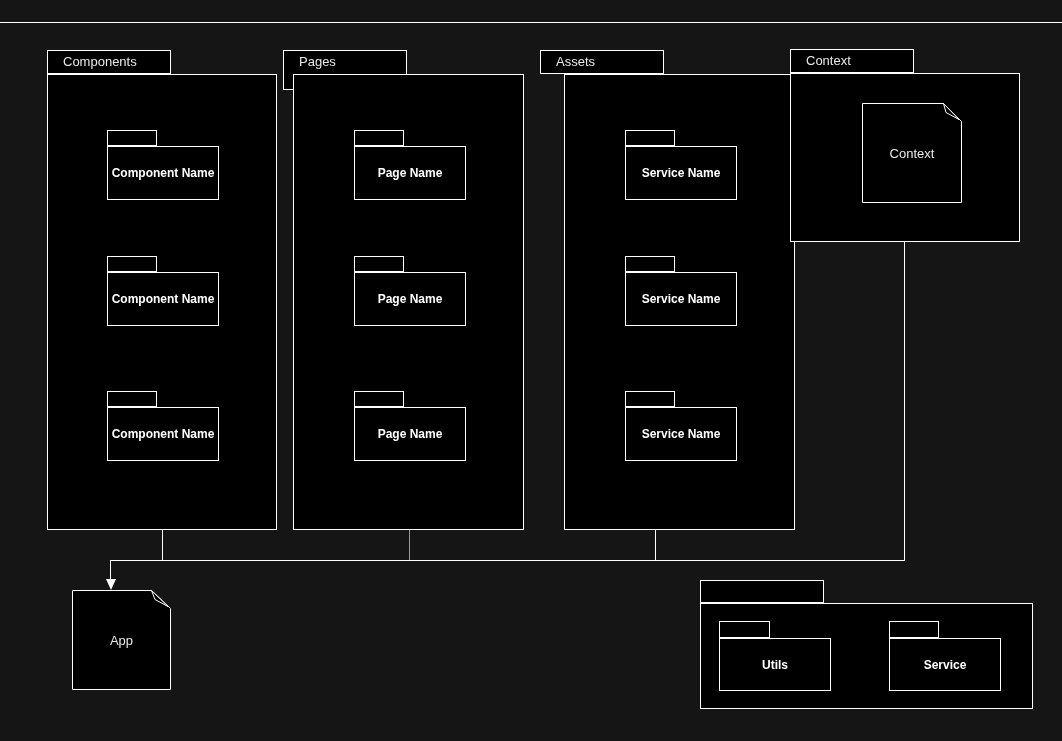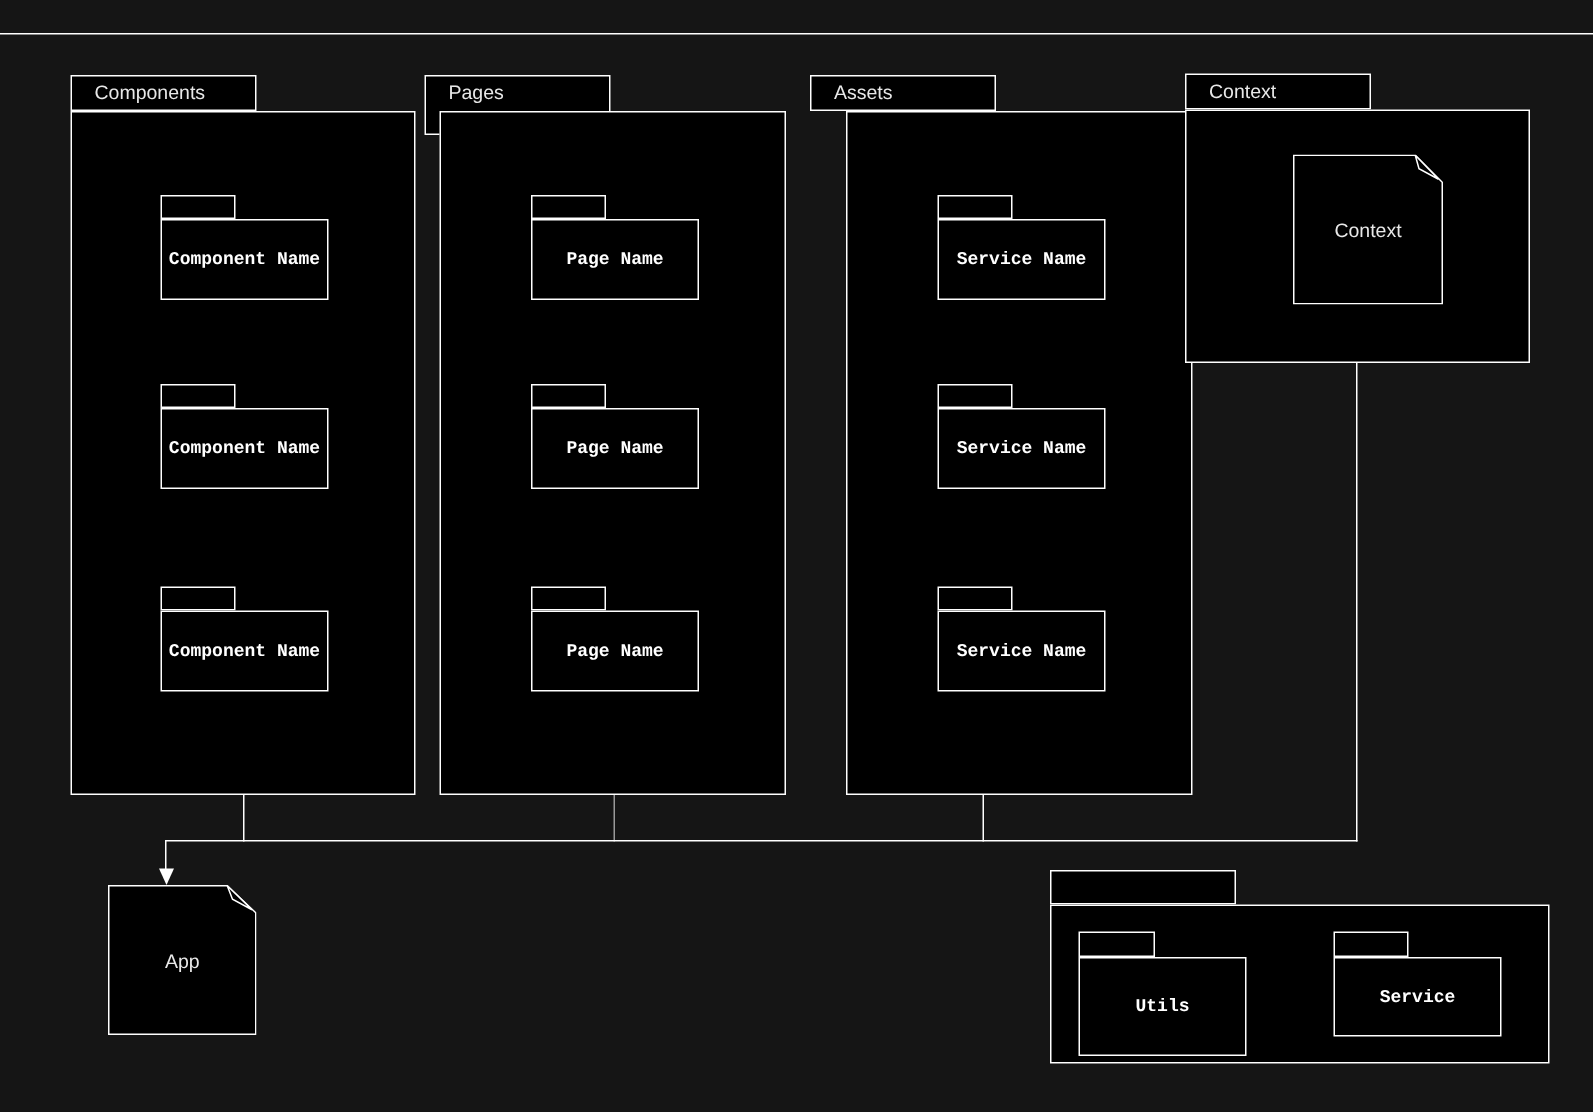--- a/index.html
+++ b/index.html
@@ -17,21 +17,21 @@
     display:block;font-size:13px;color:#e8e8e8;
     padding-left:15px;line-height:22px;white-space:nowrap;
   }
   
   .folder-tab{background:#000;border:1px solid #fff;}
   .folder-body{
     background:#000;border:1px solid #fff;
     display:flex;align-items:center;justify-content:center;
   }
   .folder-label{
-    font-family:Liberation Mono, monospace;font-weight:bold;
+    font-family:Liberation Sans, sans-serif;font-weight:bold;
     font-size:12px;color:#fff;text-align:center;white-space:nowrap;
   }
   
   .note{display:flex;align-items:center;justify-content:center;}
   .note svg{position:absolute;inset:0;}
   .note-label{
     position:relative;font-size:13px;color:#e8e8e8;z-index:2;text-align:center;
   }
   
   .vline{background:#fff;width:1px;}
@@ -132,21 +132,21 @@
       <path d="M79.5,0.5 L96,16.5 L83,9.5 Z" fill="#000" stroke="#fff" stroke-width="1"></path>
     </svg>
     <span class="note-label">App</span>
   </div>
 
   <div class="abs pkg-tab" style="left:700px;top:580px;width:124px;height:23px;">
     <span class="tab-label"></span>
   </div>
   <div class="abs pkg-body" style="left:700px;top:603px;width:333px;height:106px;">
     <div class="abs folder-tab" style="left:18px;top:17px;width:51px;height:17px;"></div>
-    <div class="abs folder-body" style="left:18px;top:34px;width:112px;height:66px;">
+    <div class="abs folder-body" style="left:18px;top:34px;width:112px;height:53px;">
       <span class="folder-label">Utils</span>
     </div>
     <div class="abs folder-tab" style="left:188px;top:17px;width:50px;height:17px;"></div>
     <div class="abs folder-body" style="left:188px;top:34px;width:112px;height:53px;">
       <span class="folder-label">Service</span>
     </div>
   </div>
 
 </div>
 

